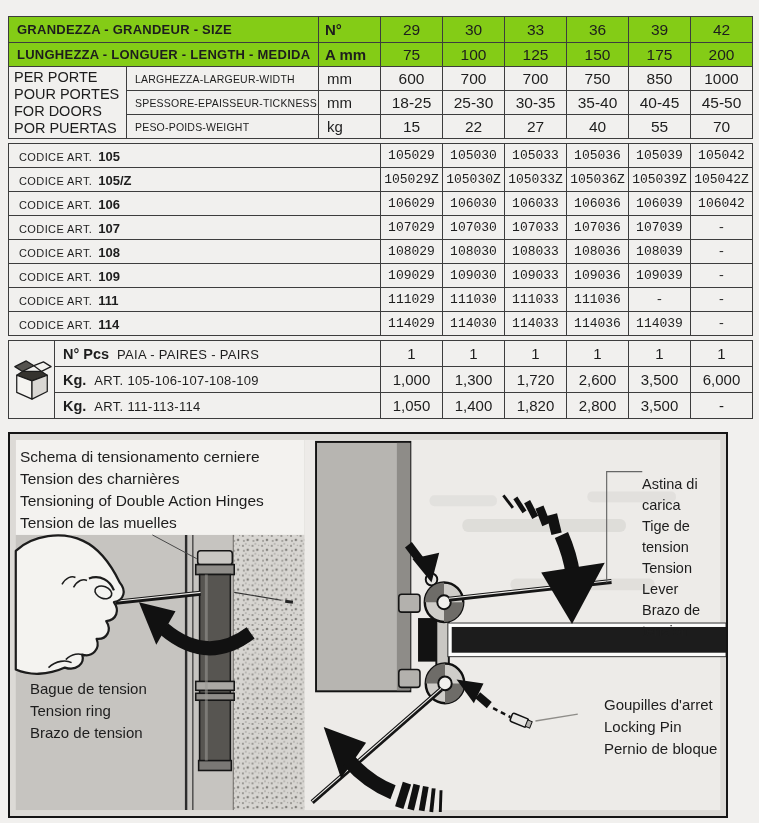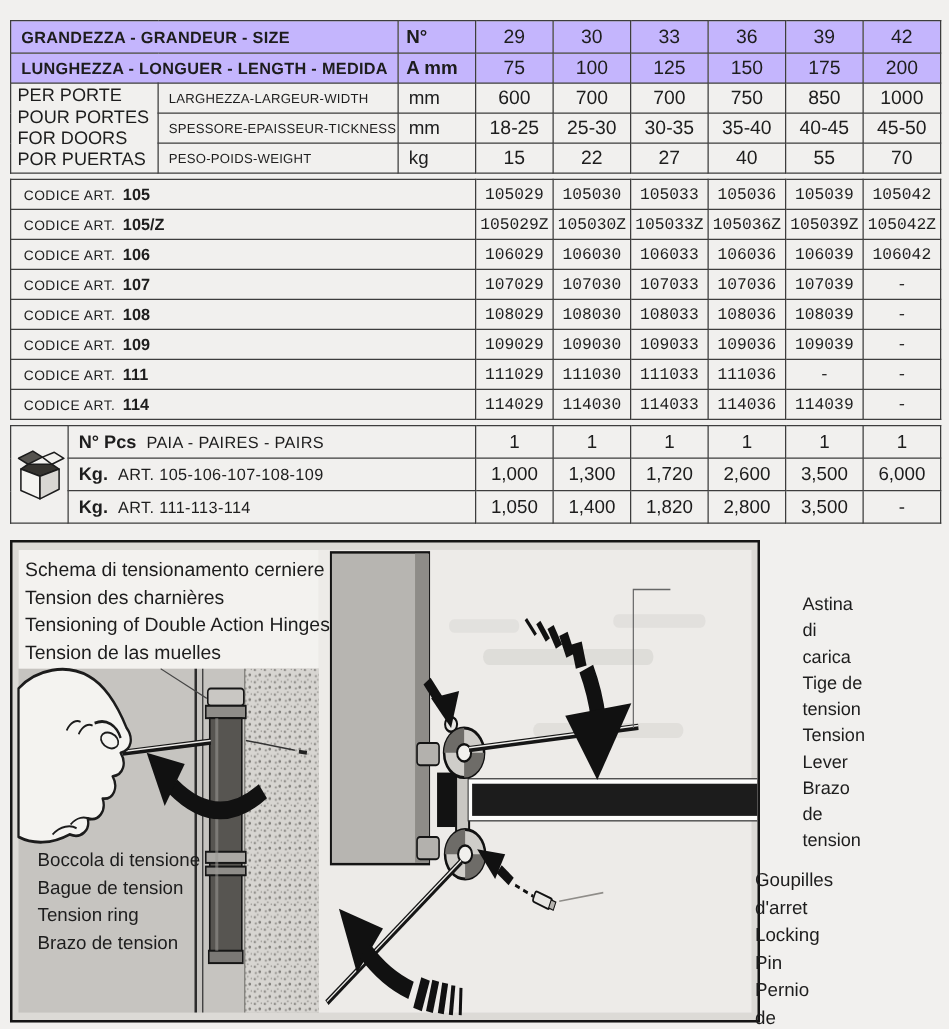--- a/index.html
+++ b/index.html
@@ -3,21 +3,21 @@
 <meta charset="utf-8">
 <style>
   * { margin:0; padding:0; box-sizing:border-box; }
   html,body { width:759px; background:#f1f0ee; font-family:"Liberation Sans", sans-serif; color:#1d1d1d; }
   .sheet { position:relative; width:759px; height:823px; background:#f1f0ee; overflow:hidden; }
 
   
   .tables { position:absolute; left:8px; top:16px; width:744px; }
   table.t { border-collapse:collapse; table-layout:fixed; width:744px; margin-bottom:4px; }
   table.t td { border:1px solid #3d3d3d; vertical-align:middle; overflow:hidden; white-space:nowrap; }
-  tr.green td { background:#c4b5fd; }
+  tr.green td { background:#84cc16; }
   td.lbl { font-weight:bold; font-size:13px; letter-spacing:.25px; padding-left:8px; }
   td.unitb { font-weight:bold; font-size:15px; padding-left:6px; }
   td.unit2 { font-size:15px; padding-left:8px; }
   td.val { text-align:center; font-size:15.5px; }
   tr.hrow1 { height:26px; } tr.hrow2 { height:24px; }
   tr.drow { height:24px; }
   td.doorlbl { font-size:14.5px; line-height:17px; padding-left:5px; vertical-align:middle; }
   td.sublbl { font-size:10.5px; letter-spacing:.2px; padding-left:8px; }
   tr.crow { height:24px; }
   tr.crow td.val { font-size:13px;font-family:Liberation Mono, monospace; }
@@ -25,21 +25,21 @@
   .codpre { font-size:11px; letter-spacing:.4px; }
   .codnum { font-weight:bold; font-size:13px; margin-left:6px; }
   tr.frow { height:26px; }
   tr.frow td.val { font-size:15px; }
   td.iconcell { border-right:none; text-align:center; vertical-align:top; padding-top:5px; }
   td.footlbl { border-left:none; padding-left:8px; }
   .fbold { font-weight:bold; font-size:14.5px; }
   .frest { font-size:13px; letter-spacing:.3px; margin-left:8px; }
 
   
-  .panel { position:absolute; left:8px; top:432px; width:600px; height:386px;
+  .panel { position:absolute; left:8px; top:432px; width:720px; height:386px;
            border:2px solid #151515; background:#dcdad6; }
   .panel svg.art { position:absolute; left:0; top:0; width:100%; height:100%; }
   .ovl { position:absolute; z-index:2; }
   .dg-title { left:10px; top:12px; font-size:15.5px; line-height:22px; }
   .lbl-astina { left:632px; top:40px; font-size:14.5px; line-height:21px; }
   .lbl-boccola { left:20px; top:244px; font-size:15px; line-height:22px; }
   .lbl-pernetto { left:594px; top:260px; font-size:15px; line-height:22px; }
 </style>
 </head>
 <body>
@@ -413,21 +413,20 @@
         <div>Tensioning of Double Action Hinges</div>
         <div>Tension de las muelles</div>
       </div>
     <div class="ovl lbl-astina">
         <div>Astina di carica</div>
         <div>Tige de tension</div>
         <div>Tension Lever</div>
         <div>Brazo de tension</div>
       </div>
     <div class="ovl lbl-boccola">
-        <div>Boccola di tensione</div>
         <div>Bague de tension</div>
         <div>Tension ring</div>
         <div>Brazo de tension</div>
       </div>
     <div class="ovl lbl-pernetto">
         <div>Goupilles d'arret</div>
         <div>Locking Pin</div>
         <div>Pernio de bloque</div>
       </div>
   </div>

